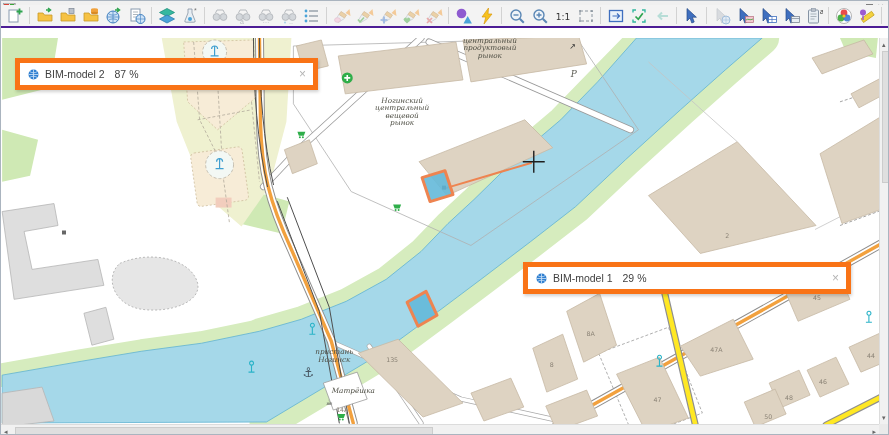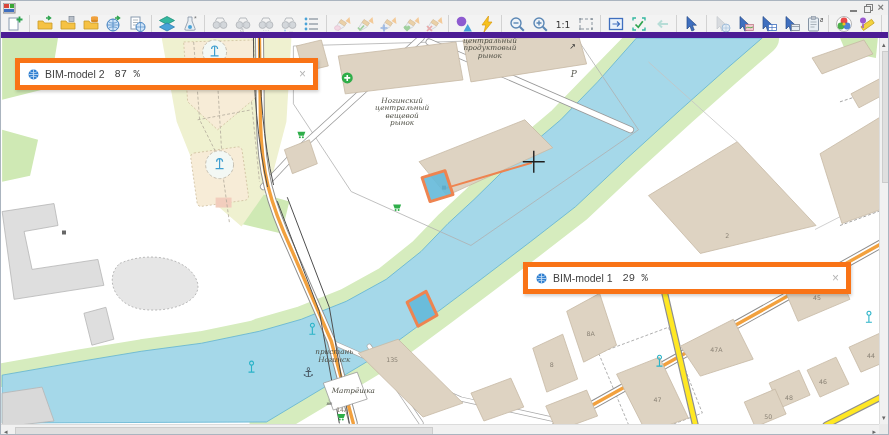--- a/index.html
+++ b/index.html
@@ -11,38 +11,38 @@
            display:flex;align-items:center;font-size:10.5px;color:#222;}
   #menubar .app-ico{width:14px;height:12px;margin:0 3px 0 2px;display:flex;align-items:center;}
   #menubar .mi{padding:0 6px;line-height:14px;cursor:default;}
   #winctl{position:absolute;right:4px;top:1px;display:flex;gap:7px;align-items:center;height:11px;}
   #winctl .wmin{width:7px;height:7px;border-bottom:2px solid #7e7e7e;}
   #winctl .wrest{width:7px;height:7px;position:relative;}
   #winctl .wrest:before{content:"";position:absolute;left:2px;top:0;width:5px;height:5px;border:1px solid #7e7e7e;}
   #winctl .wrest:after{content:"";position:absolute;left:0;top:2px;width:5px;height:5px;border:1px solid #7e7e7e;background:#f0f0f0;}
   #winctl .wclose{color:#7e7e7e;font-size:11px;line-height:7px;font-weight:bold;}
   
-  #toolbar{position:absolute;left:0;top:14px;width:100%;height:23px;background:#f3f3f3;
-           border-bottom:6px solid #4c1d95;display:flex;align-items:center;padding-left:2px;box-sizing:border-box;}
+  #toolbar{position:absolute;left:0;top:4px;width:100%;height:23px;background:#f3f3f3;
+           border-bottom:2px solid #4c1d95;display:flex;align-items:center;padding-left:2px;box-sizing:border-box;}
   .tbtn{width:23px;height:21px;display:flex;align-items:center;justify-content:center;flex:0 0 auto;}
   .tbtn.disabled{opacity:.45;}
   .tsep{width:1px;height:17px;background:#d2d2d2;margin:0 3px;flex:0 0 auto;}
   
   #map{position:absolute;left:0;top:37px;width:889px;height:386px;}
   .map-label{font-family:"DejaVu Serif","Liberation Serif",serif;font-style:italic;
              font-size:7.3px;fill:#4c4c42;}
   .map-num{font-size:6.3px;fill:#8a8275;font-family:"DejaVu Sans",sans-serif;}
   .map-parking{font-family:"DejaVu Serif",serif;font-style:italic;font-size:9px;fill:#5a5a52;}
   .map-glyph{font-family:"DejaVu Sans",sans-serif;}
   
   .toast{position:absolute;height:22px;background:#fff;border:5px solid #f97316;
          box-shadow:1px 2px 3px rgba(0,0,0,.18);display:flex;align-items:center;
          font-size:10.5px;color:#3f3f3f;z-index:5;}
   .toast .gico{margin:0 6px 0 8px;display:flex;}
-  .toast .tval{margin-left:10px;font-family:Liberation Mono, monospace;}
+  .toast .tval{margin-left:10px;}
   .toast .tclose{margin-left:auto;margin-right:7px;color:#b5b5b5;font-size:12px;line-height:12px;}
   
   #hscroll{position:absolute;left:0;top:423px;width:878px;height:12px;background:#f1f1f1;
            border-top:1px solid #dcdcdc;box-sizing:border-box;z-index:6;}
   #vscroll{position:absolute;left:878px;top:37px;width:11px;height:386px;background:#f1f1f1;
            border-left:1px solid #dcdcdc;box-sizing:border-box;z-index:6;}
   #scorner{position:absolute;left:878px;top:423px;width:11px;height:12px;background:#eaeaea;z-index:6;}
   .sarrow{position:absolute;color:#666;font-size:7px;line-height:7px;}
   #hthumb{position:absolute;left:14px;top:2px;width:416px;height:8px;background:#dfdfdf;border:1px solid #cccccc;}
   #vthumb{position:absolute;left:2px;top:13px;width:7px;height:130px;background:#dfdfdf;border:1px solid #cccccc;}

